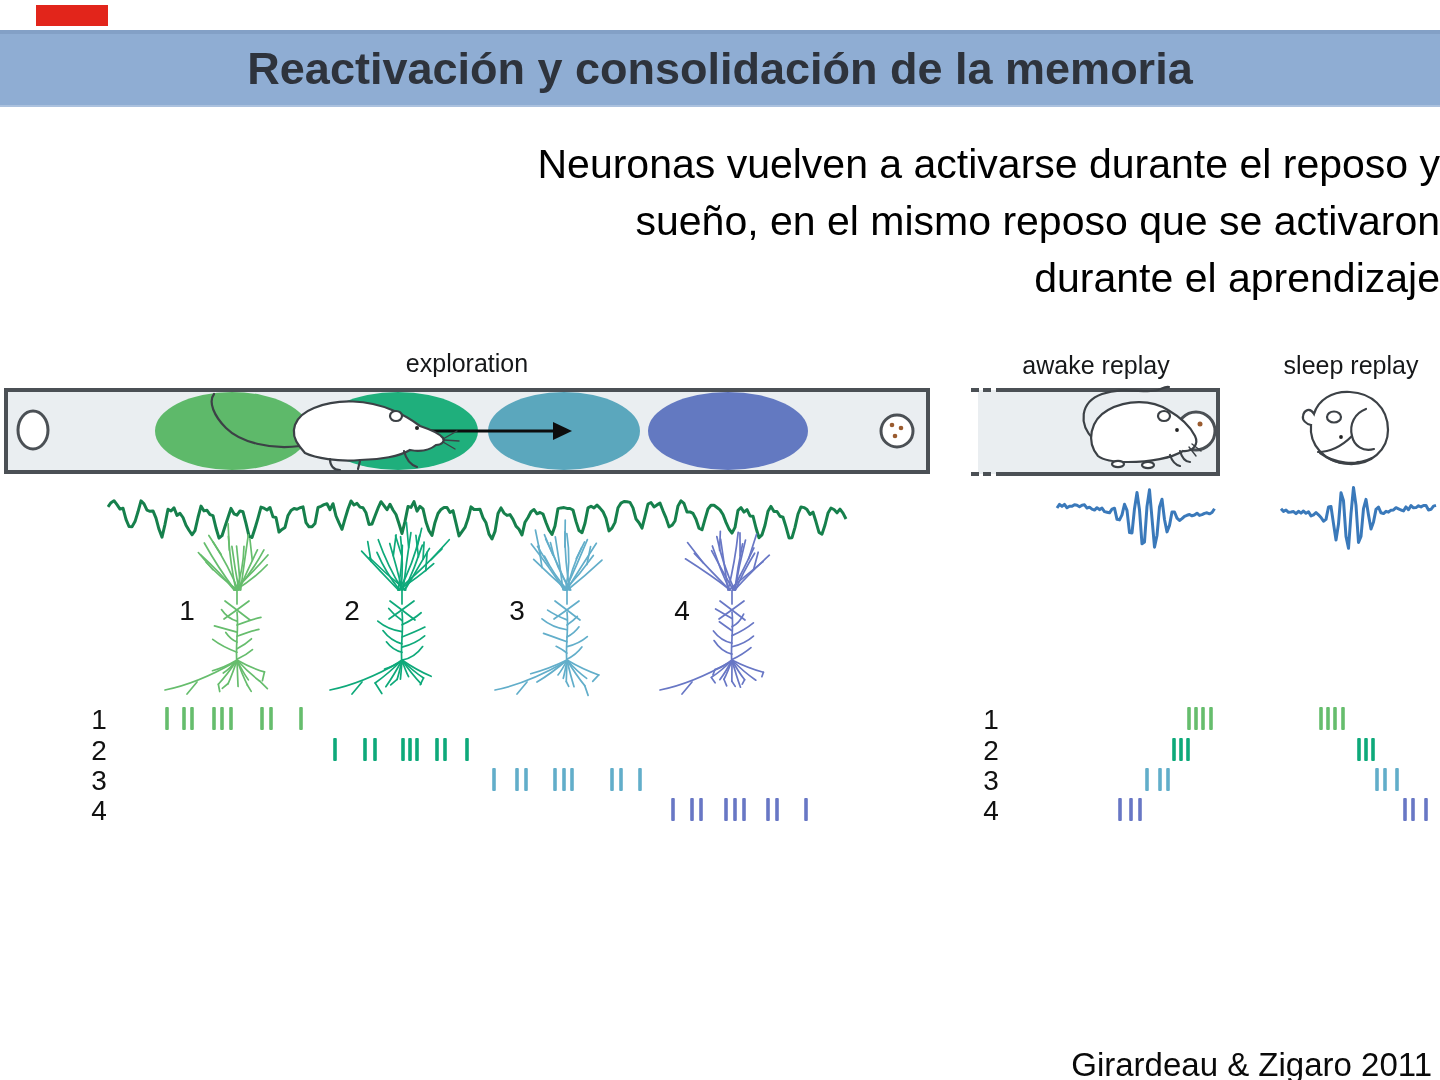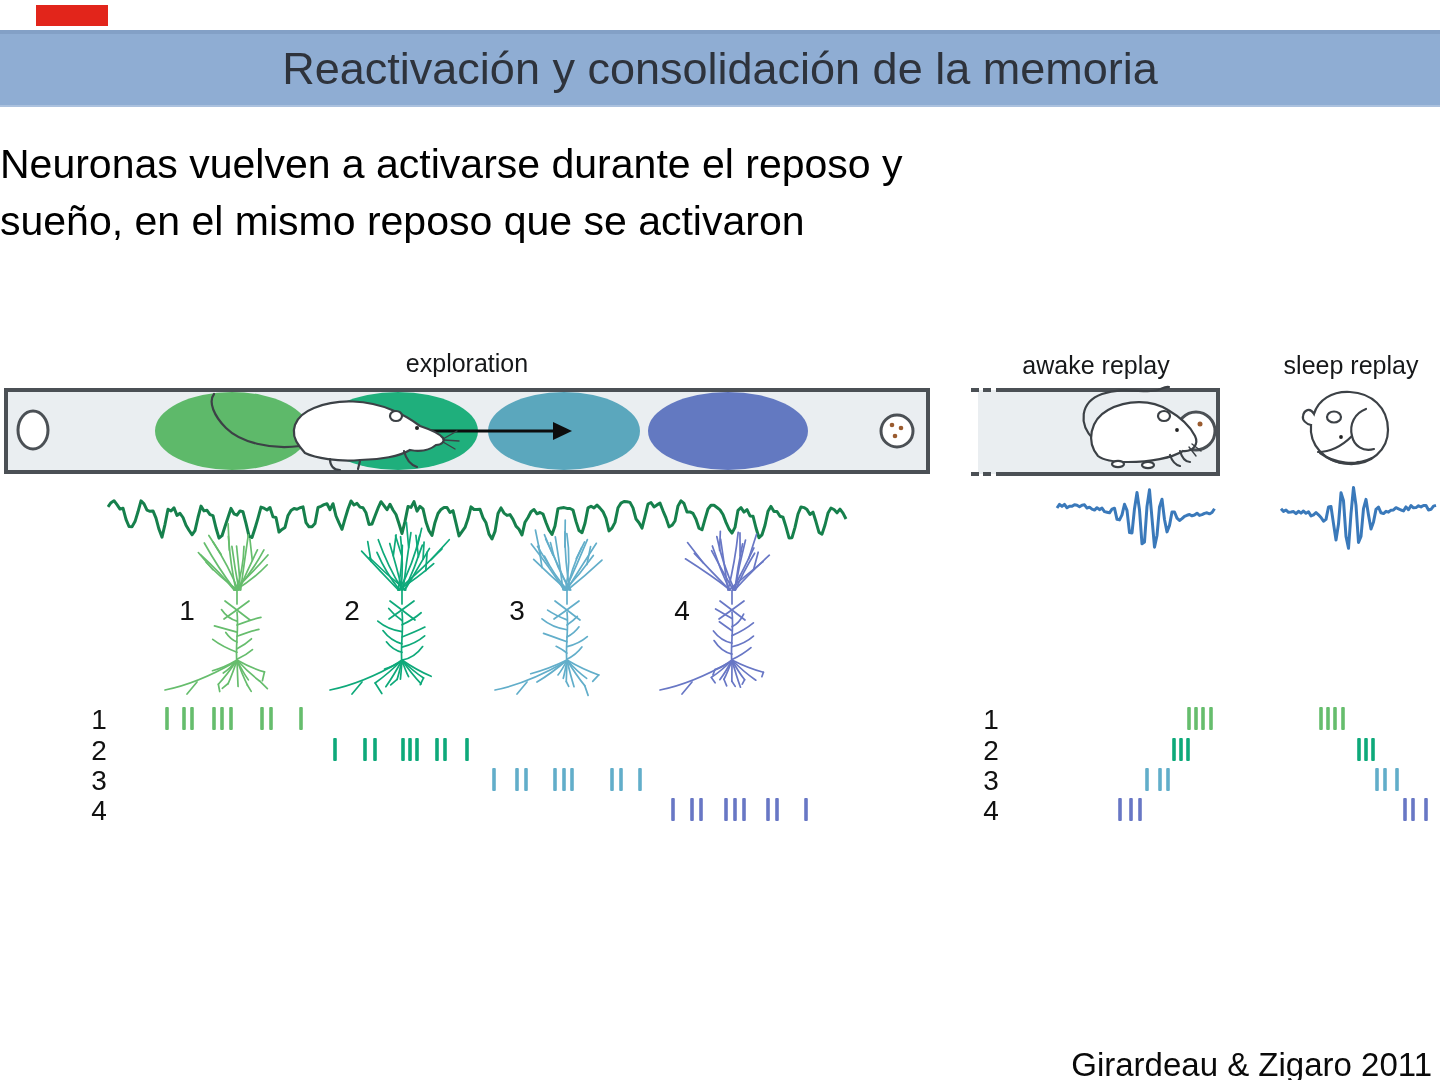--- a/index.html
+++ b/index.html
@@ -4,42 +4,43 @@
 <style>
   html,body{margin:0;padding:0;background:#fff;}
   body{width:1440px;height:1080px;position:relative;overflow:hidden;
        font-family:"Liberation Sans",sans-serif;}
   .red-bar{position:absolute;left:36px;top:5px;width:72px;height:21px;
            background:var(--accent-red,#e2251b);}
   .title-bar{position:absolute;left:0;top:30px;width:1440px;height:77px;
              background:var(--header-bar,#8fadd3);
              box-shadow:inset 0 4px 0 rgba(30,50,90,.10), inset 0 -2px 0 rgba(255,255,255,.25);
              display:flex;align-items:center;justify-content:center;}
-  .title-bar h1{margin:0;font-size:45px;font-weight:400;letter-spacing:0;
+  .title-bar h1{margin:0;font-size:45px;font-weight:700;letter-spacing:0;
                 color:var(--title-text,#2e333c);}
-  .subtitle{position:absolute;left:0;top:136px;width:1440px;text-align:left;
+  .subtitle{position:absolute;left:0;top:136px;width:1440px;text-align:right;
             font-size:41px;line-height:57px;color:#000;}
   .figure-svg{position:absolute;left:0;top:0;width:1440px;height:1080px;}
   .fig-label{font-size:25px;fill:#16181a;}
   .fig-num{font-size:28px;fill:#111;}
   .citation{position:absolute;top:1046px;right:8px;font-size:33px;color:#0a0a0a;}
   text{font-family:"Liberation Sans",sans-serif;}
 </style>
 </head>
 <body style="--accent-red: #e2251b; --header-bar: #8fadd3; --title-text: #2e333c;">
 
 <div class="red-bar"></div>
 
 <header class="title-bar">
   <h1>Reactivación y consolidación de la memoria</h1>
 </header>
 
 <div class="subtitle">
   <div>Neuronas vuelven a activarse durante el reposo y</div>
   <div>sueño, en el mismo reposo que se activaron</div>
+  <div>durante el aprendizaje</div>
 </div>
 
 <svg class="figure-svg" viewBox="0 0 1440 1080">
 
   <text class="fig-label" x="467" y="372" text-anchor="middle">exploration</text>
   <text class="fig-label" x="1096" y="374" text-anchor="middle">awake replay</text>
   <text class="fig-label" x="1351" y="374" text-anchor="middle">sleep replay</text>
 
   <g>
     <rect x="6" y="390" width="922" height="82" stroke-width="4" fill="#eaeef1" stroke="#4b5055"></rect>

